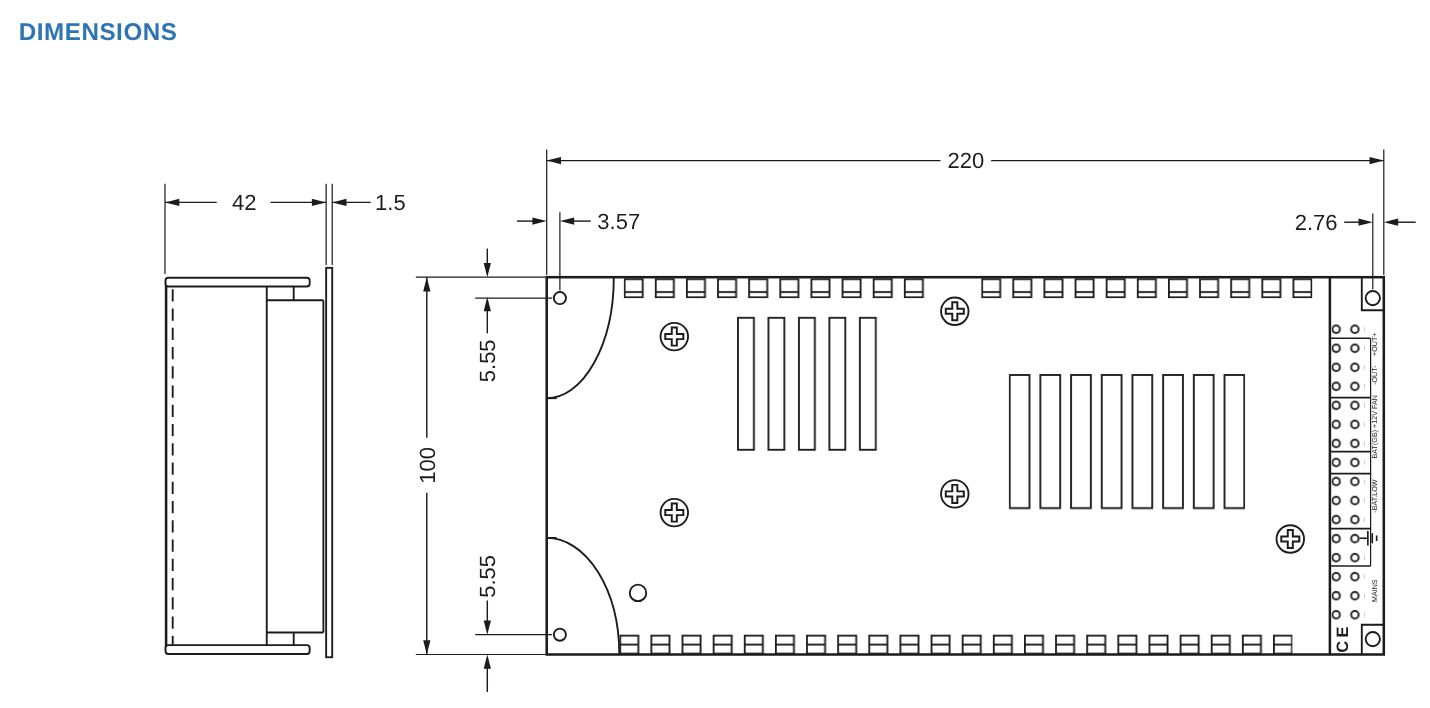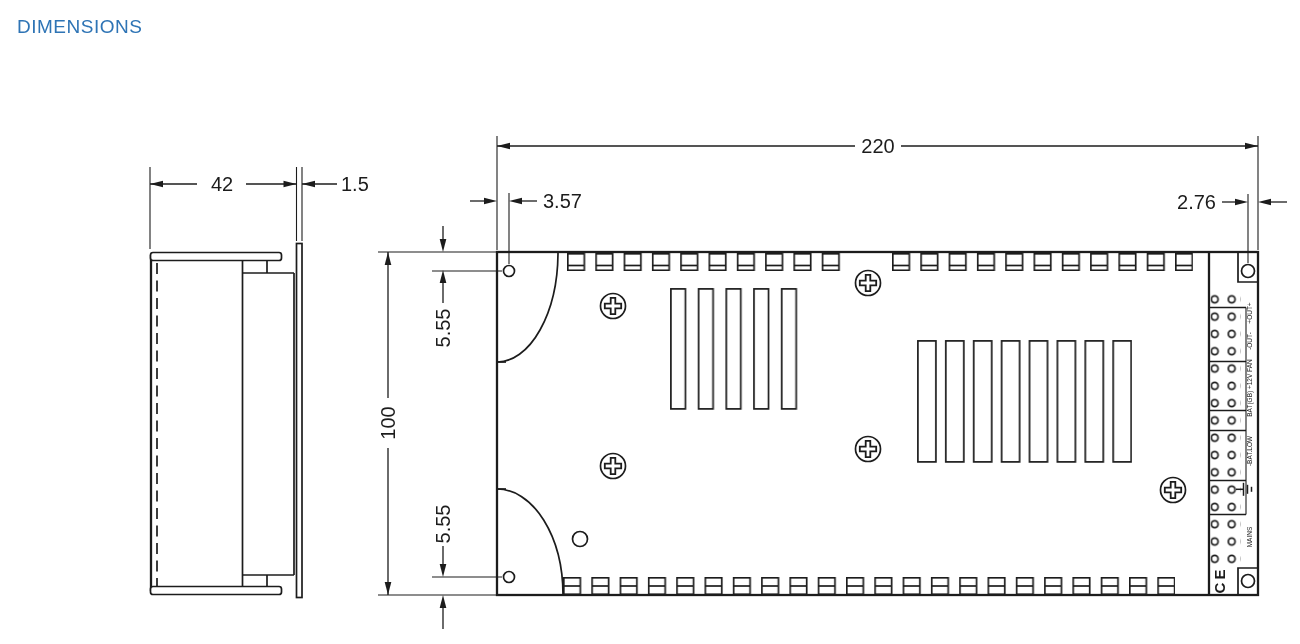--- a/index.html
+++ b/index.html
@@ -1,18 +1,18 @@
 <!DOCTYPE html>
 <html><head>
 <meta charset="utf-8">
 <style>
   html,body{margin:0;padding:0;background:#fff;}
   .canvas{position:relative;width:1300px;height:644px;background:#fff;overflow:hidden;
           font-family:"Liberation Sans","DejaVu Sans",sans-serif;}
-  .page-title{position:absolute;left:17px;top:16px;font-size:19px;font-weight:normal;
+  .page-title{position:absolute;left:17px;top:16px;font-size:22px;font-weight:bold;
               letter-spacing:.5px;color:#2e74b5;}
   svg text{fill:#1c1c1c;font-family:"Liberation Sans","DejaVu Sans",sans-serif;}
   .s1{stroke:#1c1c1c;stroke-width:2.3;fill:none;}
   .s2{stroke:#1c1c1c;stroke-width:1.7;fill:none;}
   .s3{stroke:#1c1c1c;stroke-width:1.5;fill:none;}
   .sd{stroke:#1c1c1c;stroke-width:1.3;fill:none;}
   .se{stroke:#1c1c1c;stroke-width:1.1;fill:none;}
   .ar{fill:#1c1c1c;stroke:none;}
   .wf{fill:#fff;}
   .dash{stroke-dasharray:11 6.5;}

